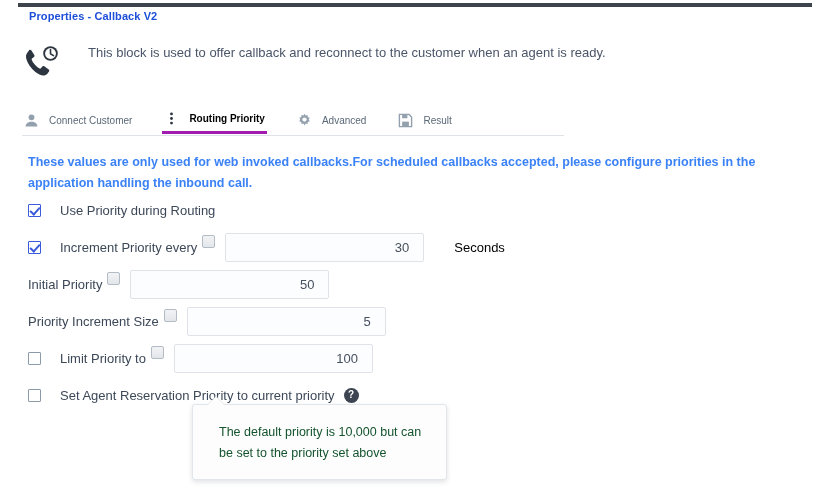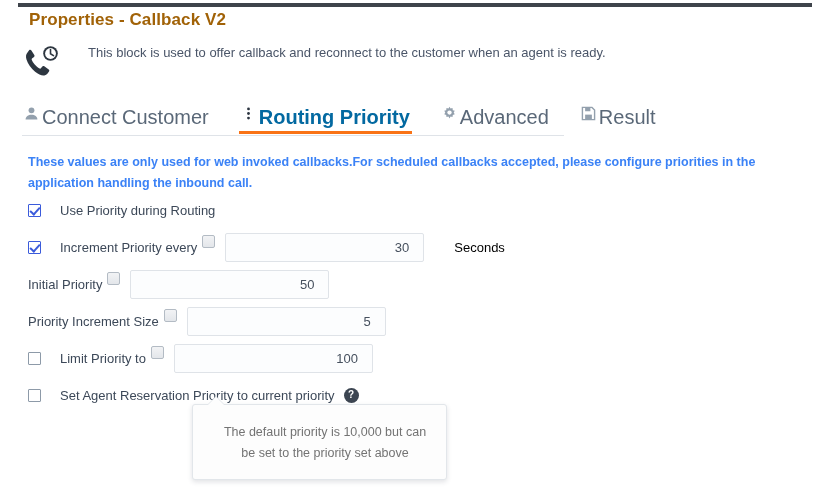--- a/index.html
+++ b/index.html
@@ -24,23 +24,23 @@
     width: 794px;
     height: 4px;
     background: #3e444b;
   }
 
   
   .panel-title {
     position: absolute;
     left: 21px;
     top: 10px;
-    font-size: 17px;
+    font-size: 11px;
     font-weight: bold;
-    color: #a16207;
+    color: #1d4ed8;
     letter-spacing: 0.1px;
     white-space: nowrap;
     padding-left: 8px;
   }
 
   
   .intro {
     position: absolute;
     left: 18px;
     top: 38px;
@@ -70,44 +70,44 @@
     left: 22px;
     top: 106px;
     width: 542px;
     height: 29px;
     border-bottom: 1px solid #dfe3e8;
     display: flex;
     align-items: flex-start;
   }
   .tab {
     display: flex;
-    align-items: flex-start;
-    gap: 3px;
+    align-items: center;
+    gap: 10px;
     height: 28px;
-    font-size: 20px;
+    font-size: 10px;
     color: #5a6878;
     padding: 0 2px;
     margin-right: 28px;
     cursor: pointer;
     white-space: nowrap;
     box-sizing: border-box;
   }
   .tab .tab-ico {
     display: inline-flex;
     width: 15px;
     height: 15px;
     align-items: center;
     justify-content: center;
     color: #93a0ad;
     flex: 0 0 auto;
   }
   .tab.active {
-    color: #0369a1;
+    color: #000000;
     font-weight: bold;
-    border-bottom: 3px solid #f97316;
+    border-bottom: 3px solid #a21caf;
   }
   .tab.active .tab-ico { color: #2b3440; }
 
   
   .notice {
     position: absolute;
     left: 28px;
     top: 152px;
     width: 772px;
     font-size: 12.5px;
@@ -236,23 +236,22 @@
     border-radius: 3px;
     box-shadow: 0 2px 5px rgba(40,50,70,0.14);
     box-sizing: border-box;
   }
   .tooltip-text {
     position: absolute;
     left: 26px;
     top: 17px;
     width: 212px;
     font-size: 12.5px;
-    color: #737373;
+    color: #14532d;
     line-height: 21px;
-    text-align: center;
   }
   .tooltip-arrow, .tooltip-arrow-fill {
     position: absolute;
     width: 0;
     height: 0;
   }
   .tooltip-arrow {
     left: 14px;
     top: -9px;
     border-left: 9px solid transparent;

